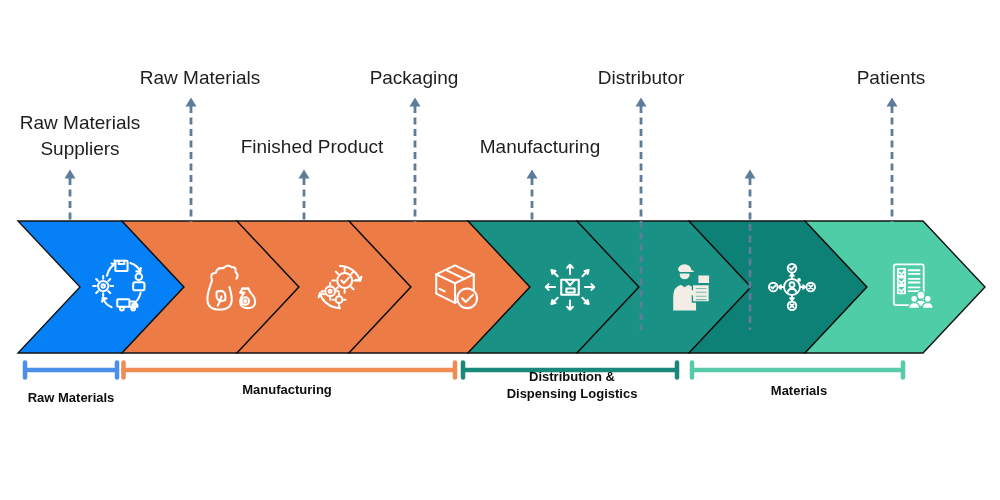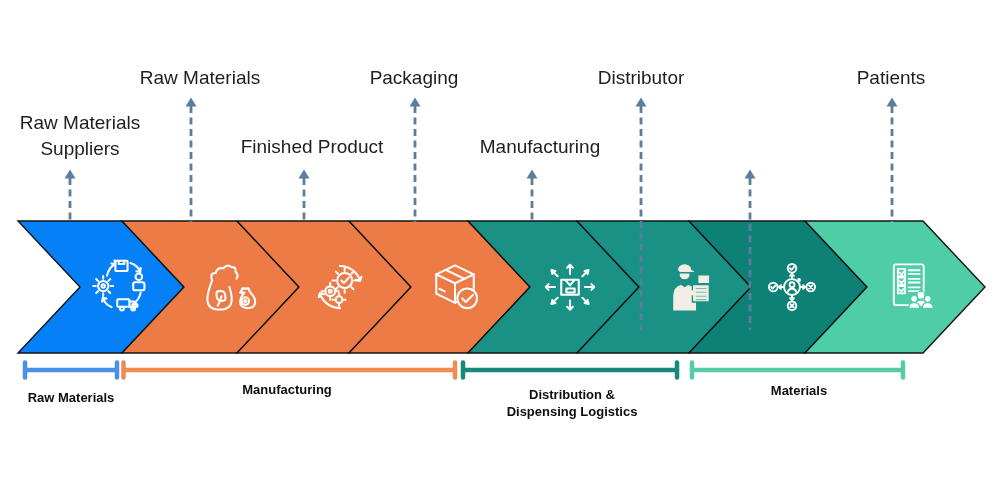--- a/index.html
+++ b/index.html
@@ -228,17 +228,17 @@
 Suppliers</div>
 <div class="toplabel" style="left:200px;top:65px">Raw Materials</div>
 <div class="toplabel" style="left:312px;top:134px">Finished Product</div>
 <div class="toplabel" style="left:414px;top:65px">Packaging</div>
 <div class="toplabel" style="left:540px;top:134px">Manufacturing</div>
 <div class="toplabel" style="left:641px;top:65px">Distributor</div>
 <div class="toplabel" style="left:891px;top:65px">Patients</div>
 
 <div class="bracketlabel" style="left:71px;top:389px">Raw Materials</div>
 <div class="bracketlabel" style="left:287px;top:381px">Manufacturing</div>
-<div class="bracketlabel" style="left:572px;top:386px">Distribution &amp;
+<div class="bracketlabel" style="left:572px;top:368px">Distribution &amp;
 Dispensing Logistics</div>
 <div class="bracketlabel" style="left:799px;top:382px">Materials</div>
 
 </div>
 
 </body></html>

